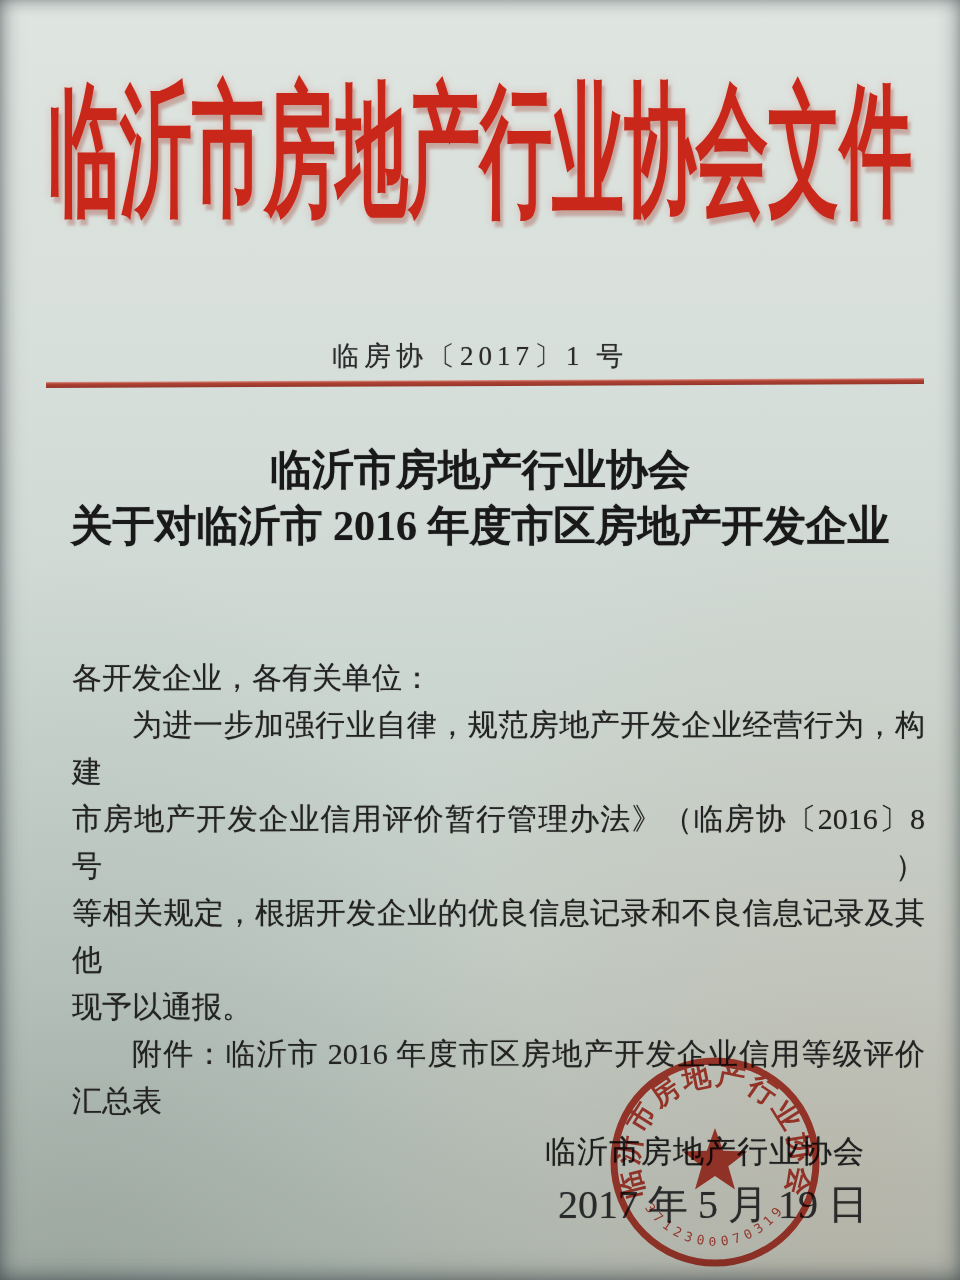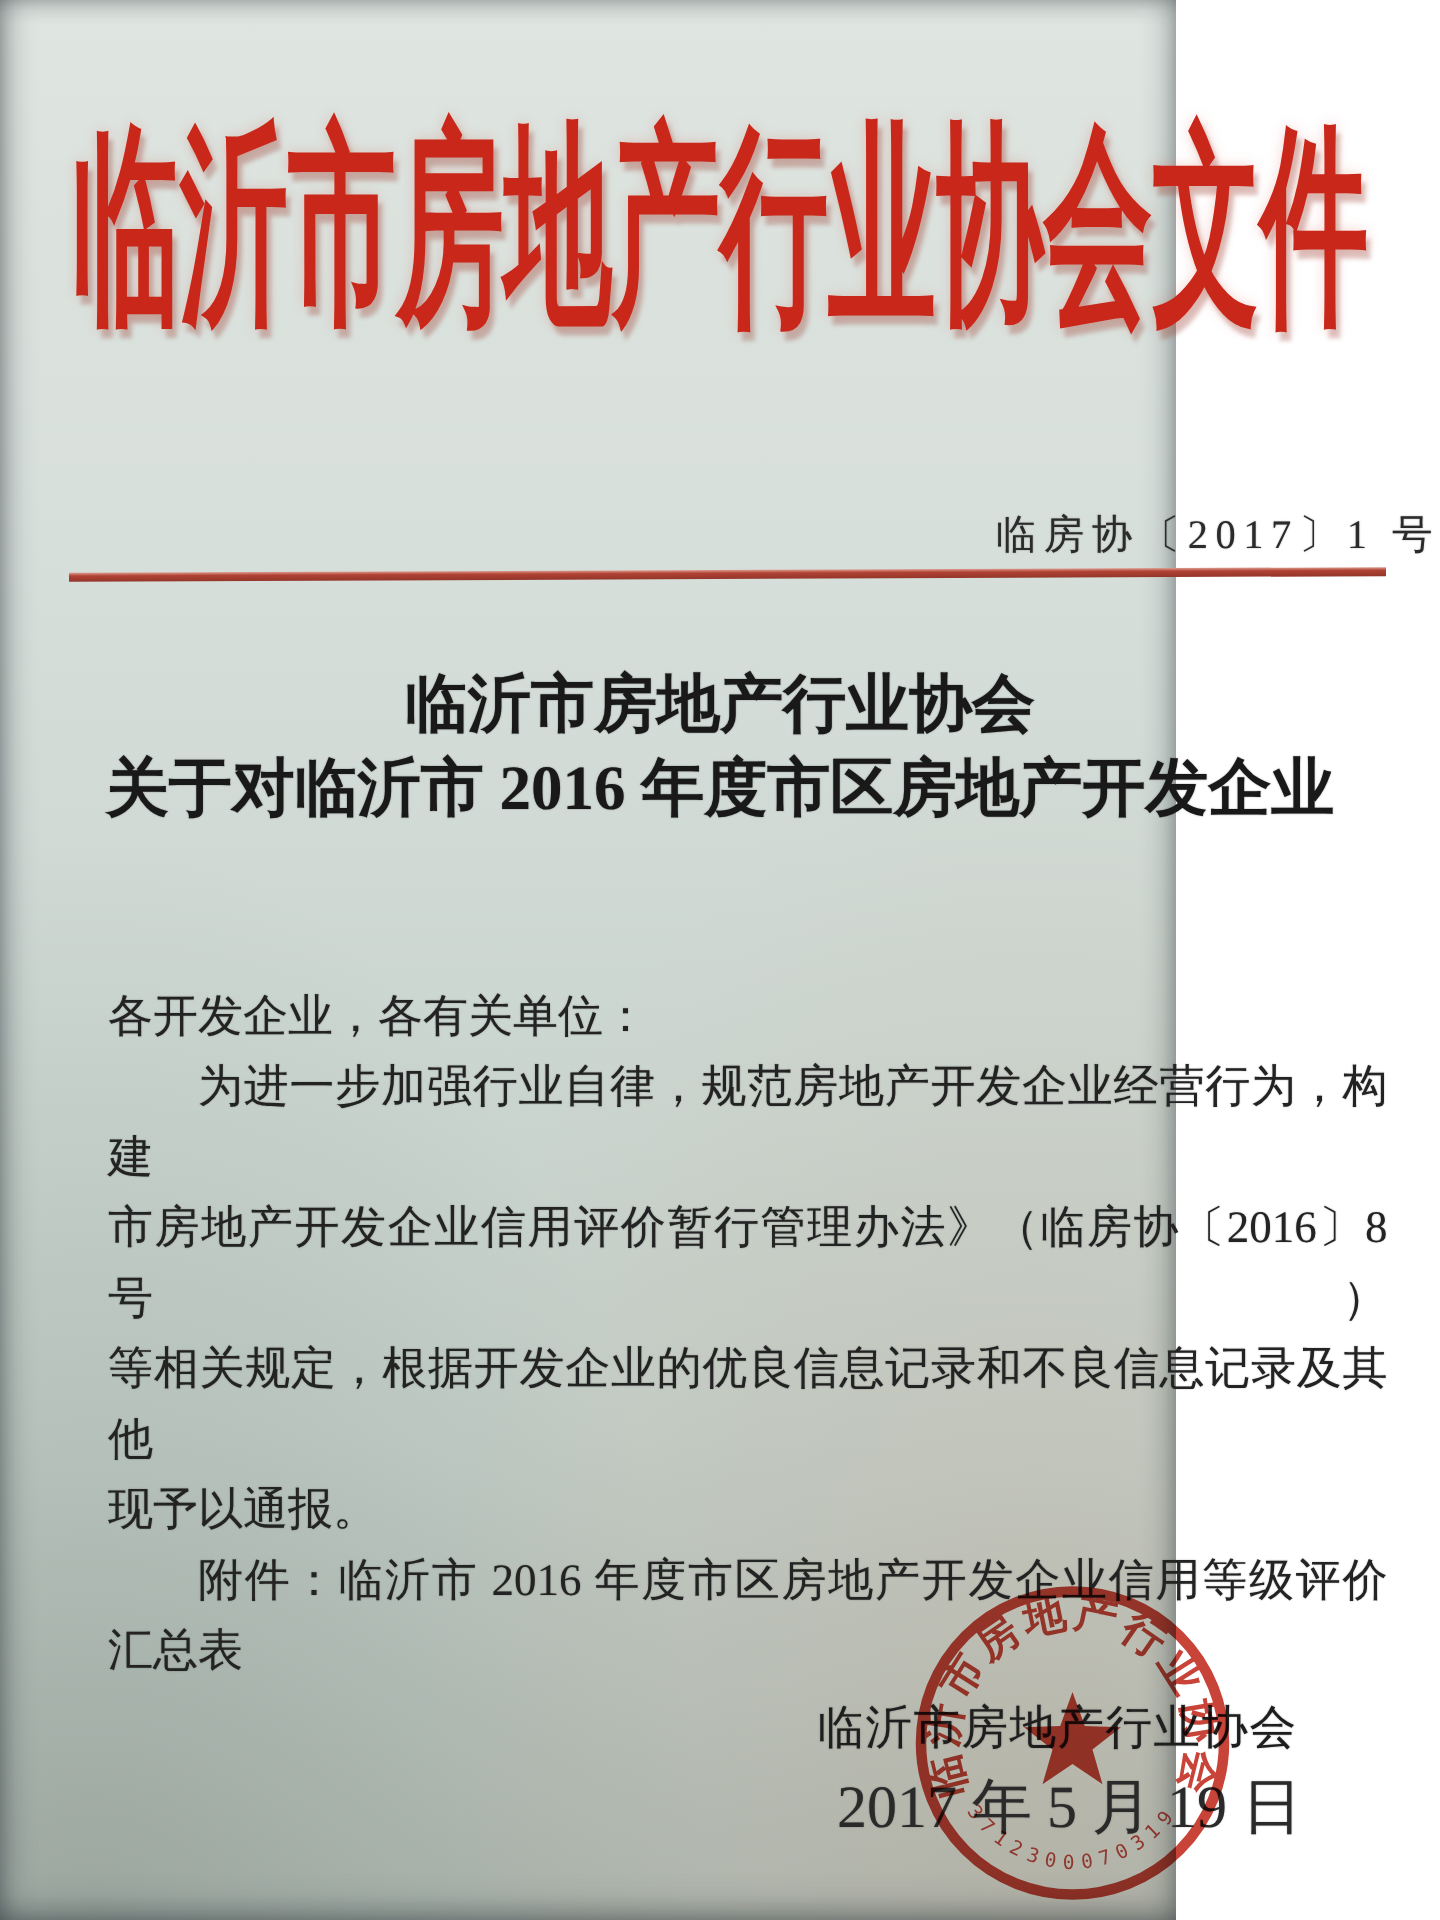--- a/index.html
+++ b/index.html
@@ -3,21 +3,21 @@
 <meta charset="utf-8">
 <style>
   html, body { margin: 0; padding: 0; }
   body {
     width: 960px; height: 1280px;
     font-family: "Liberation Serif", "DejaVu Serif", serif;
     overflow: hidden;
   }
   .page {
     position: relative;
-    width: 784px; height: 1280px;
+    width: 960px; height: 1280px;
     background:
       radial-gradient(ellipse at 88% 92%, rgba(196,150,120,0.20), rgba(196,150,120,0) 42%),
       radial-gradient(ellipse at 8% 100%, rgba(70,85,78,0.18), rgba(70,85,78,0) 40%),
       linear-gradient(180deg, #dfe5e1 0%, #d8e0dc 25%, #cdd7d2 52%, #c2cdc7 75%, #aeb8b1 100%);
     box-shadow:
       inset 10px 0 22px -10px rgba(45,55,60,0.55),
       inset -10px 0 22px -10px rgba(45,55,60,0.45),
       inset 0 -12px 26px -12px rgba(45,55,60,0.55),
       inset 0 8px 18px -10px rgba(45,55,60,0.30);
   }
@@ -34,21 +34,21 @@
     transform: scaleY(2.0);
     transform-origin: 50% 50%;
     text-shadow: 3px 3px 2px rgba(150,60,45,0.30), 0 0 6px rgba(215,90,75,0.25);
     white-space: nowrap;
   }
 
   
   .doc-number {
     position: absolute;
     top: 338px; left: 0; width: 960px;
-    text-align: right;
+    text-align: center;
     font-size: 27px; line-height: 36px;
     color: #2b2b2b;
     letter-spacing: 5px;
     text-shadow: 0 0 1px rgba(40,40,40,0.5);
   }
 
   
   .red-rule {
     position: absolute;
     top: 380px; left: 46px; width: 878px; height: 6px;

